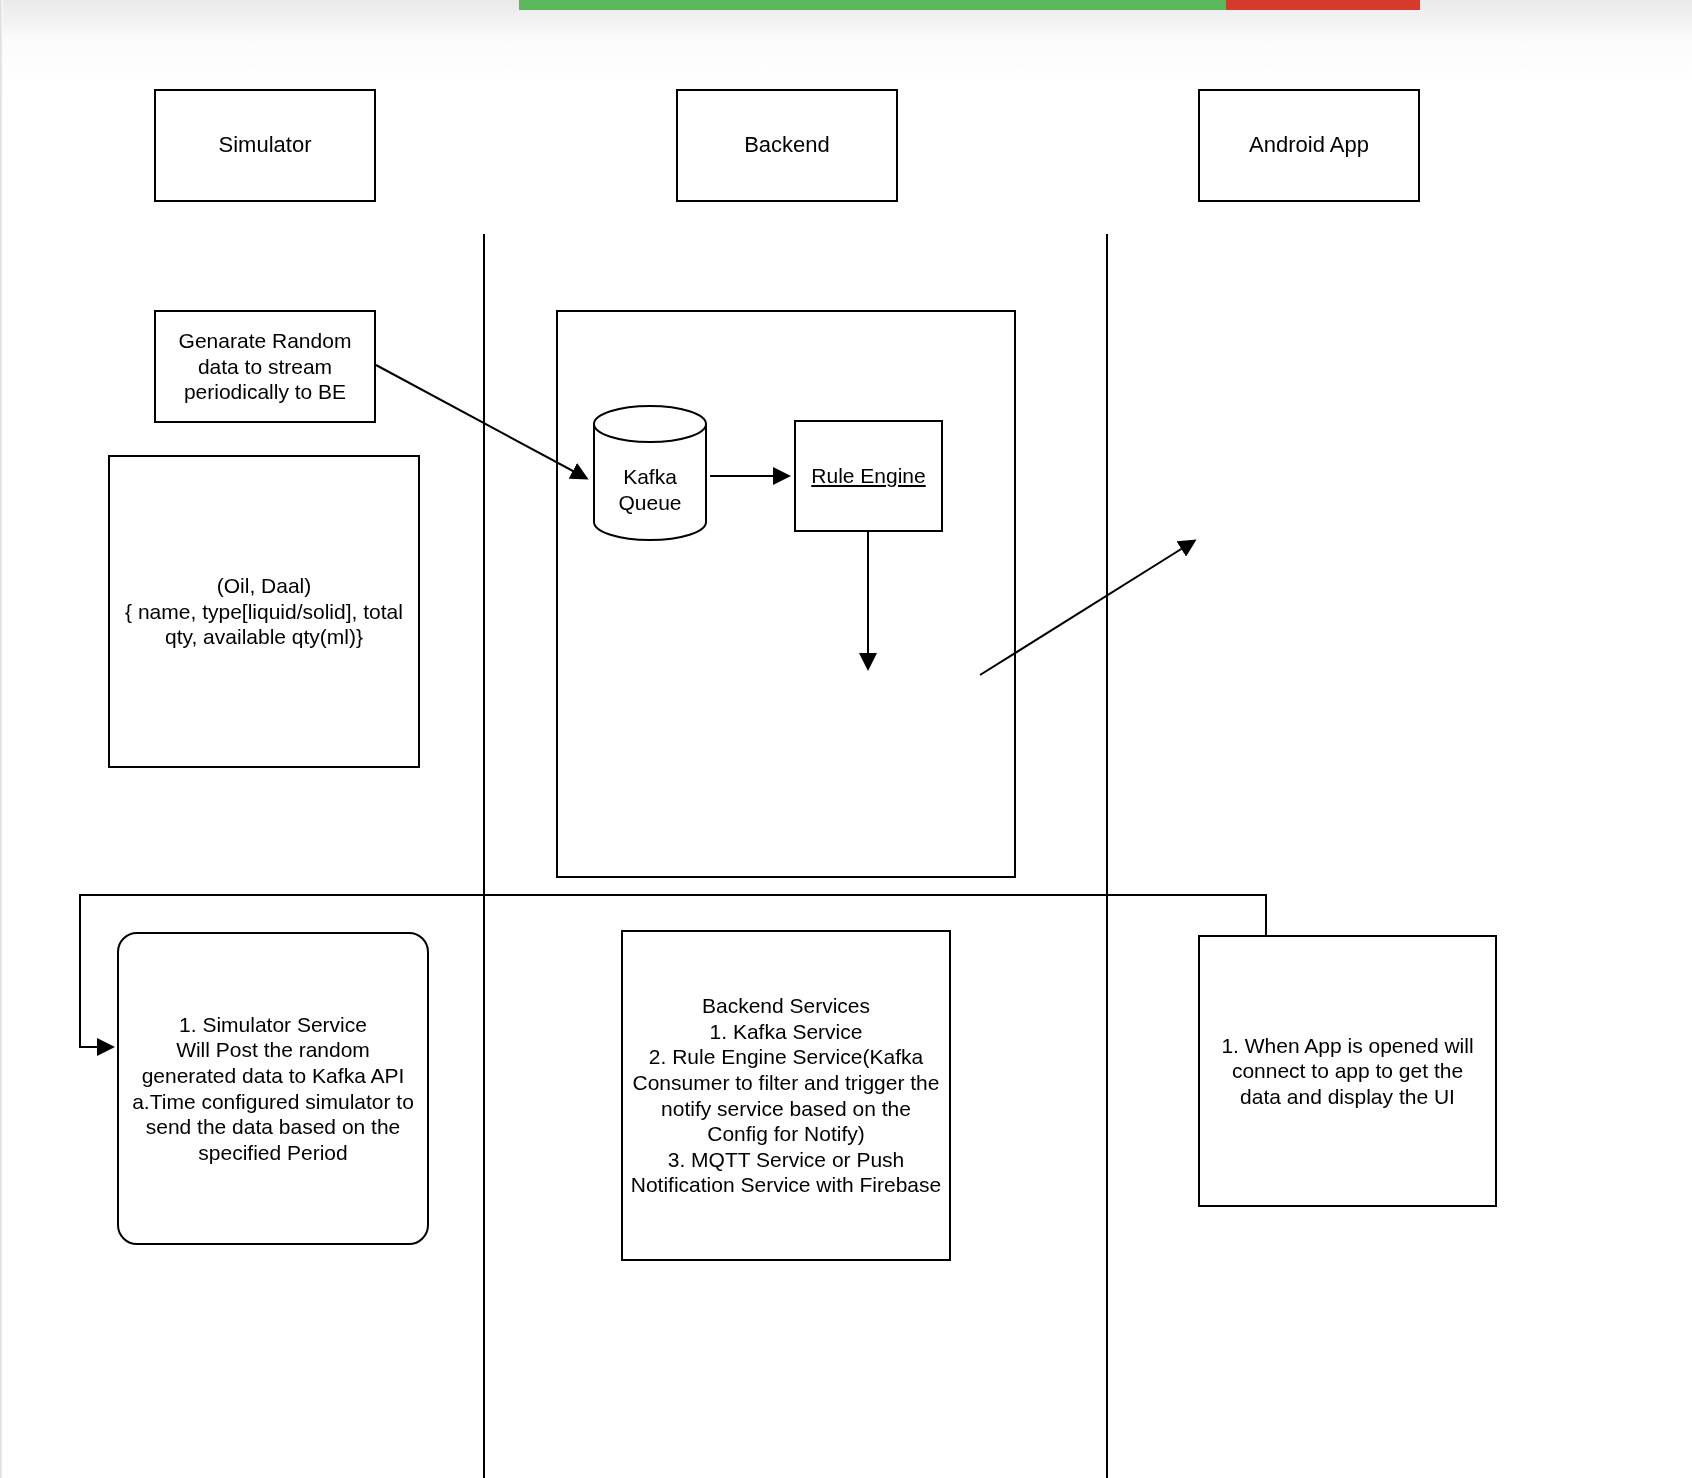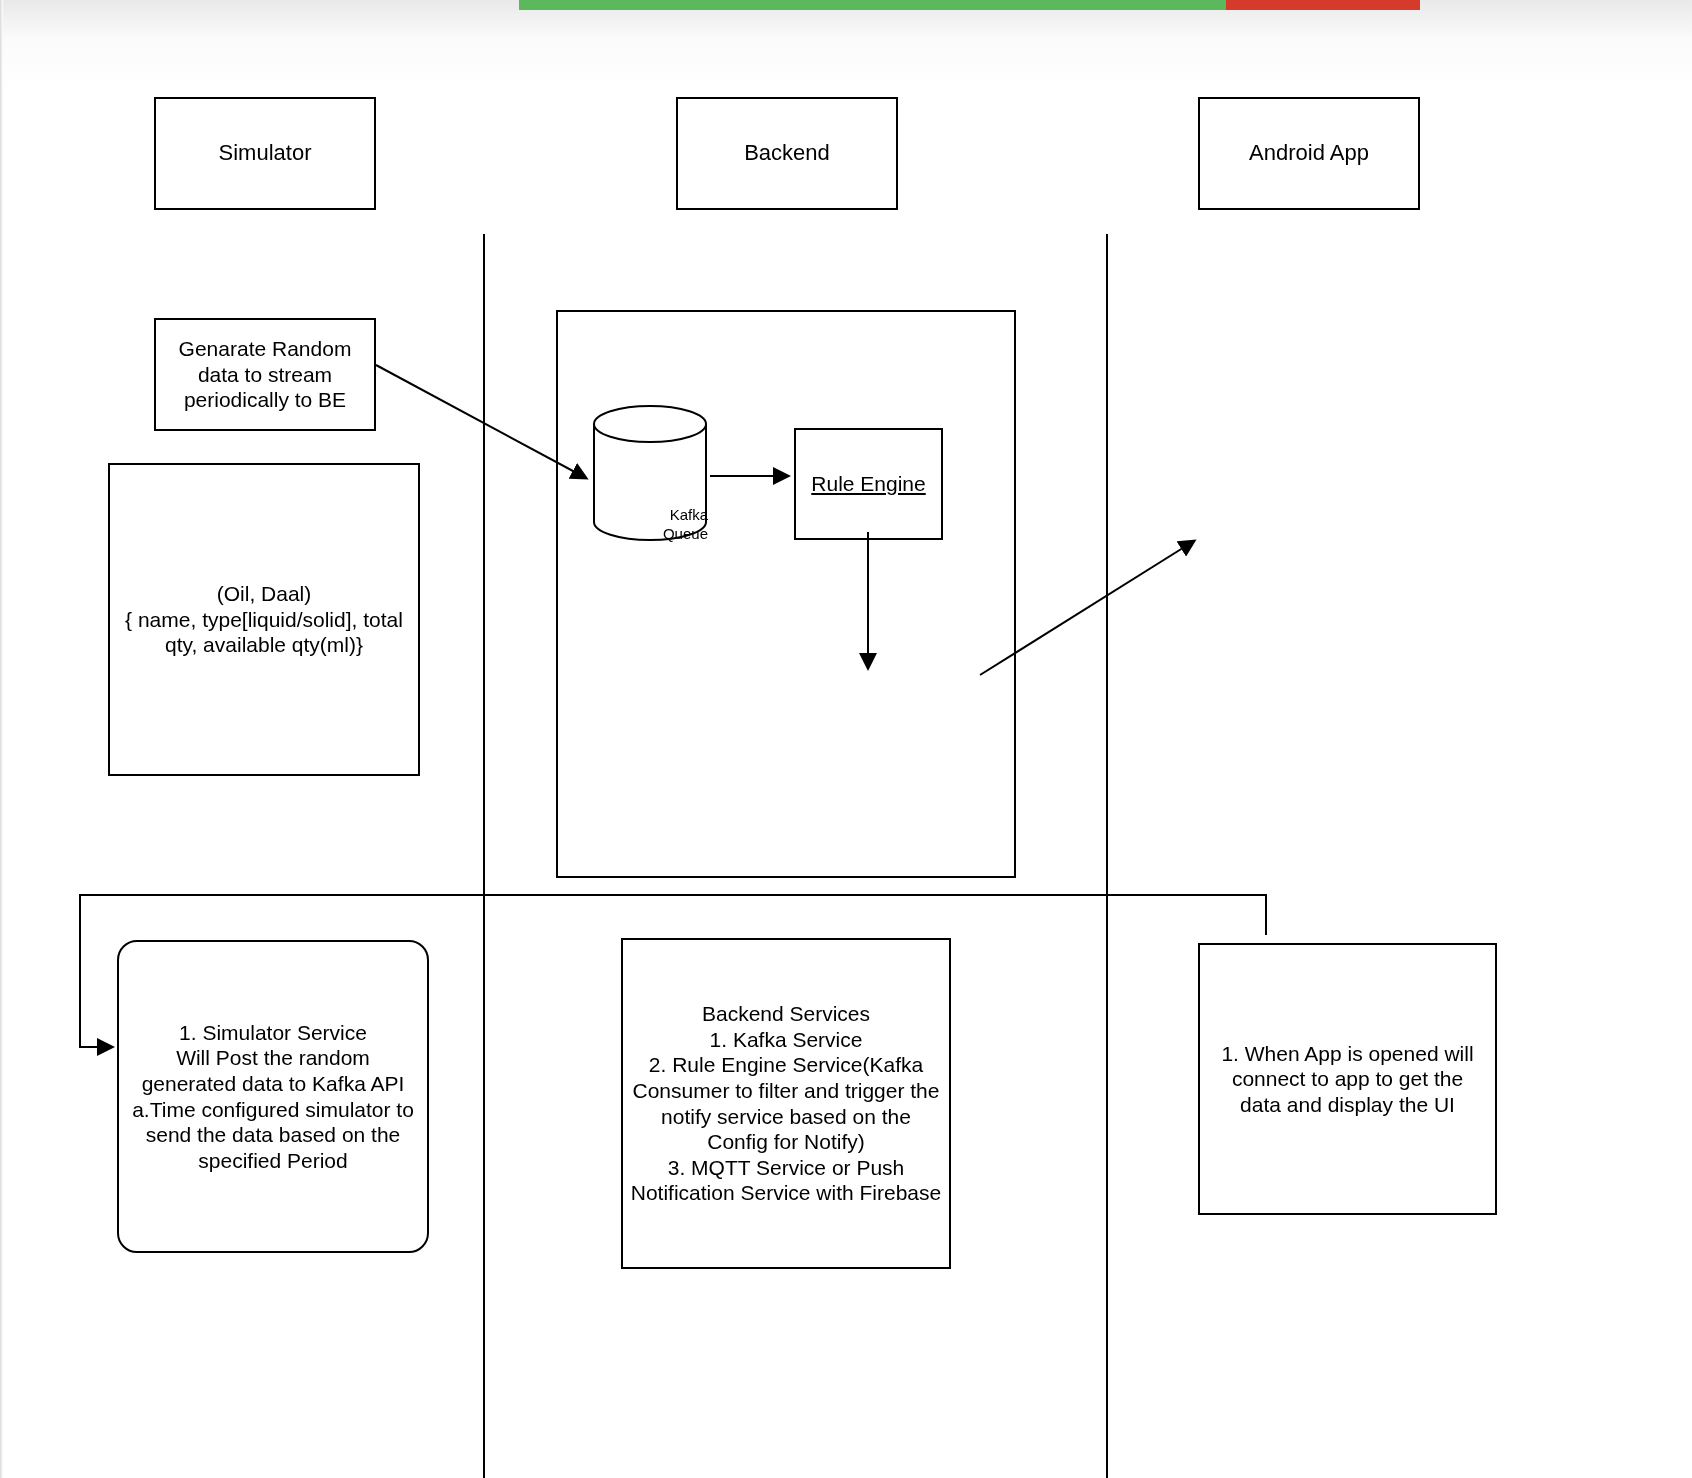--- a/index.html
+++ b/index.html
@@ -60,21 +60,20 @@
     border: 2px solid #000000;
     background: #ffffff;
     display: flex;
     align-items: center;
     justify-content: center;
     text-align: center;
     font-size: 21px;
     line-height: 1.22;
     padding: 13px 6px;
     white-space: pre-line;
-    margin-top: 8px;
   }
   .box.big-label {
     font-size: 22px;
   }
   .container-box {
     position: absolute;
     box-sizing: border-box;
     border: 2px solid #000000;
     background: transparent;
   }
@@ -84,25 +83,24 @@
     width: 2px;
     background: #000000;
   }
   
   .cylinder {
     position: absolute;
   }
   .cyl-text {
     position: absolute;
     width: 100%;
-    text-align: right;
-    font-size: 15px;
+    text-align: center;
+    font-size: 21px;
     line-height: 1.25;
     white-space: pre-line;
-    margin-top: 42px;
   }
   svg.overlay {
     position: absolute;
     left: 0;
     top: 0;
     width: 1692px;
     height: 1478px;
     pointer-events: none;
   }
 </style>

